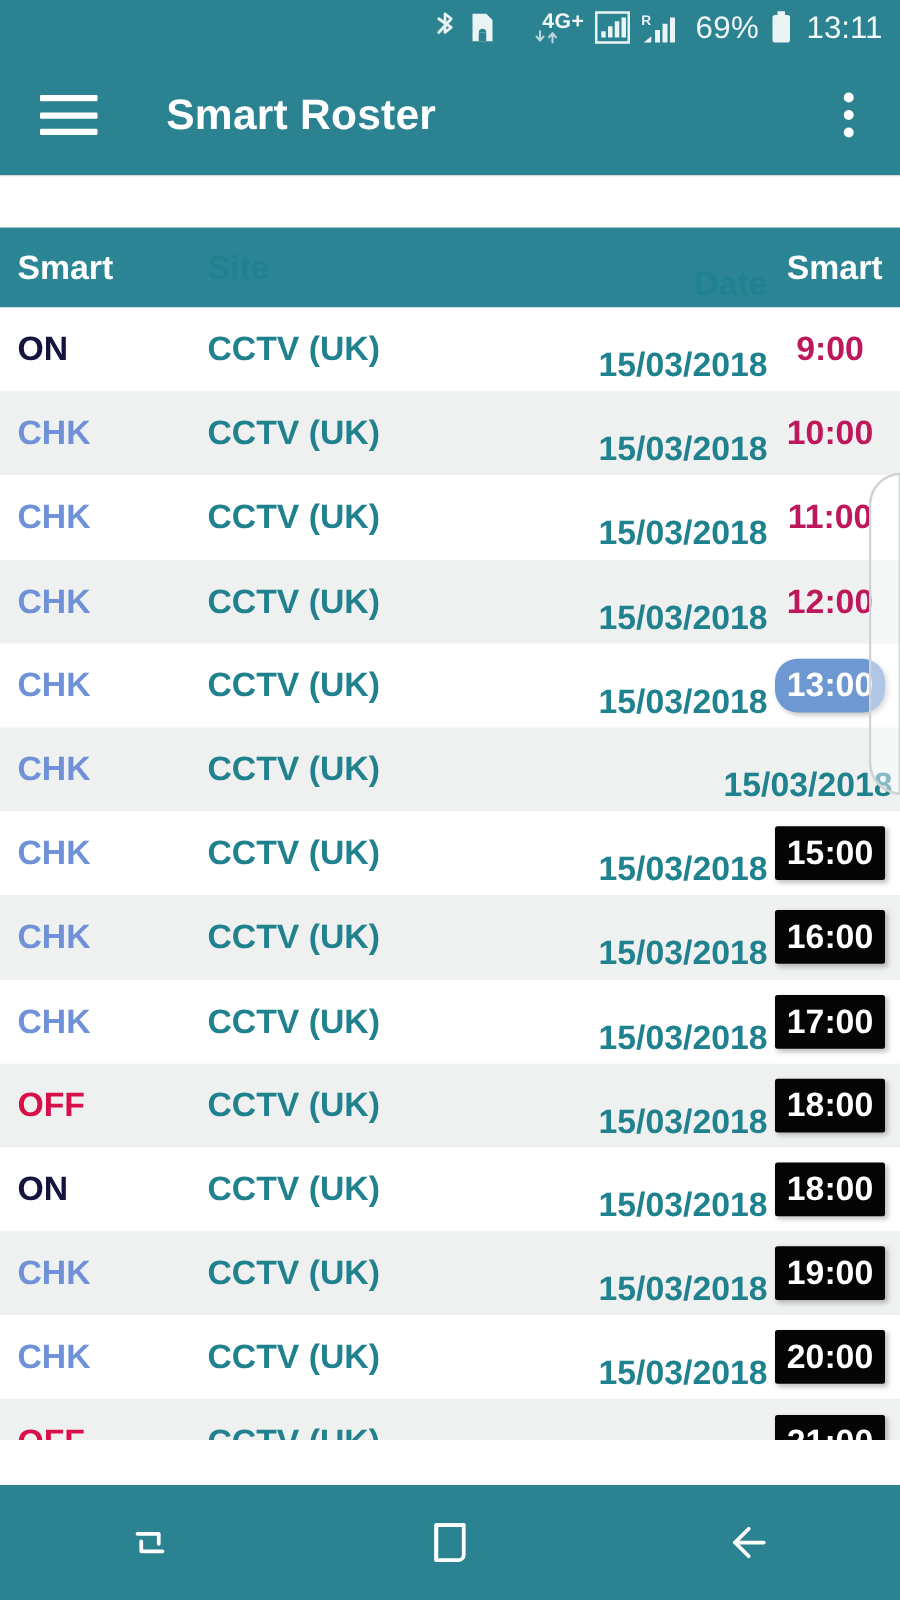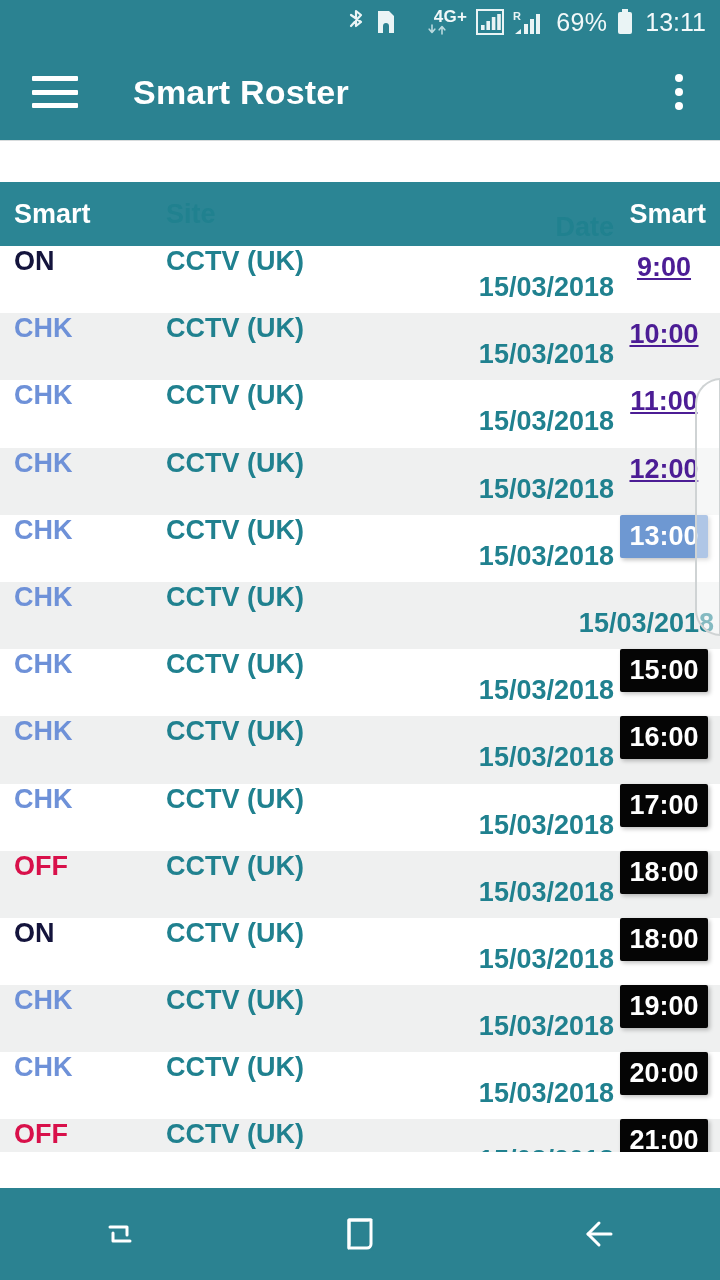--- a/index.html
+++ b/index.html
@@ -37,41 +37,41 @@
   
   .gap-strip { height:42px; background:#ffffff; border-top:1px solid #d8dcdd; }
 
   
   .table { width:720px; position:relative; }
   .t-head {
     display:flex; align-items:center; height:64px;
     background:#2b8594; color:#ffffff; font-size:27px; font-weight:bold;
   }
   .t-row {
-    display:flex; align-items:flex-start; height:67.2px;
+    display:flex; align-items:center; height:67.2px;
     font-size:27px; font-weight:bold; position:relative;
   }
   .t-row.odd  { background:#ffffff; }
   .t-row.even { background:#eff0f0; }
 
   .c-type { width:118px; padding-left:14px; }
   .c-site { width:300px; color:#20818f;margin-left:48px; }
   .c-date { flex:1; text-align:right; color:#20818f; padding-right:6px;margin-top:26px; }
   .c-hour { width:100px; text-align:right; padding-right:14px; }
 
   .t-head .c-date { padding-right:6px; }
   .t-head .c-hour { color:#fff; }
 
   
   .hour-chip {
     display:inline-block; min-width:88px; text-align:center;
     padding:6px 6px; border-radius:2px;
   }
-  .hour-plain { color:#4c1d95;text-decoration:underline; }
-  .hour-blue  { background:#6e98d2; color:#ffffff; box-shadow:2px 2px 4px rgba(0,0,0,.25); }
+  .hour-plain { color:#be185d; }
+  .hour-blue  { background:#6e98d2; color:#ffffff; box-shadow:2px 2px 4px rgba(0,0,0,.25);border-radius:18px; }
   .hour-black { background:#050505; color:#ffffff; box-shadow:2px 2px 4px rgba(0,0,0,.25); }
 
   .type-on  { color:#14143c; }
   .type-chk { color:#6e91d8; }
   .type-off { color:#d8104a; }
 
   
   .scroll-thumb {
     position:absolute; right:-1px; top:196px; width:26px; height:258px;
     border:2px solid #cfd3d4; border-radius:26px 0 0 26px;

